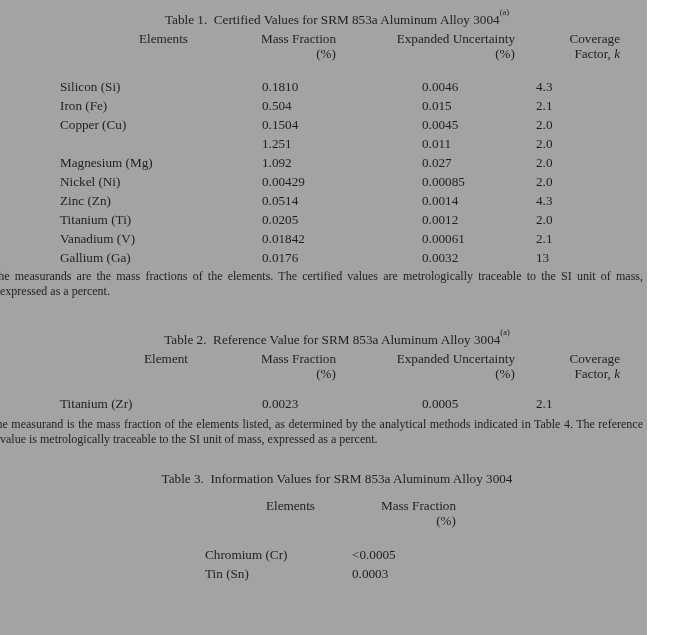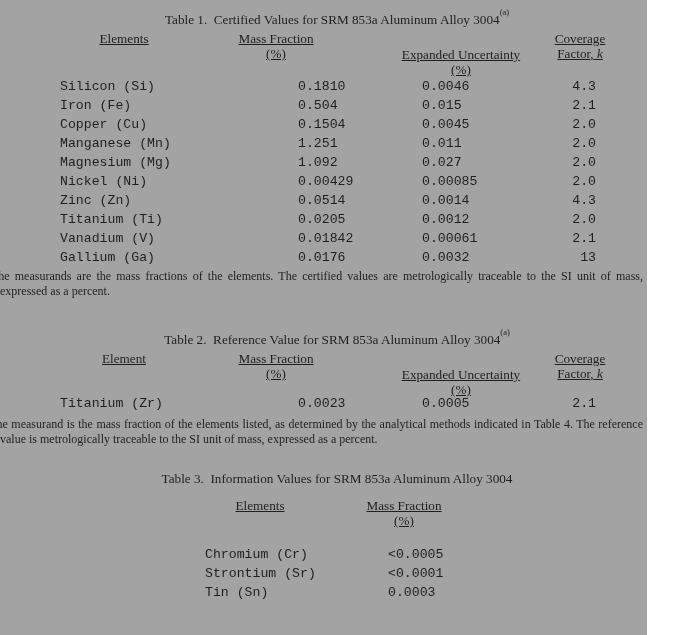--- a/index.html
+++ b/index.html
@@ -21,34 +21,34 @@
     line-height: 16px;
   }
   sup.marker {
     font-size: 8.5px;
     position: relative;
     top: -4px;
     white-space: nowrap;
   }
   
   .thead { left: 0; width: 674px; height: 32px; }
-  .thead .hcell { position: absolute; text-align: center; line-height: 15px; top: 0; text-decoration: underline; }
+  .thead .hcell { position: absolute; text-align: right; line-height: 15px; top: 0; }
   .h-el { left: 60px;  width: 128px; }
   .h-mf { left: 216px; width: 120px; }
-  .h-eu { left: 391px; width: 140px; margin-top: 16px; }
+  .h-eu { left: 375px; width: 140px; }
   .h-cf { left: 540px; width: 80px;  }
   .k-italic { font-style: italic; }
   
-  .rows { left: 0; width: 674px; font-family: Liberation Mono, monospace; }
+  .rows { left: 0; width: 674px; }
   .trow { position: relative; height: 19px; line-height: 19px; }
   .trow span { position: absolute; top: 0; white-space: nowrap; }
   .c-el { left: 60px; }
-  .c-mf { left: 262px; margin-left: 36px; }
+  .c-mf { left: 262px; }
   .c-eu { left: 422px; }
-  .c-cf { left: 536px; width: 60px; text-align: right; }
+  .c-cf { left: 536px; width: 60px; text-align: left; }
   
   .footnote {
     left: 0; right: 4px;
     text-indent: -23px;
     text-align: justify;
     font-size: 12px;
     line-height: 14.6px;
   }
   .footnote sup.marker { top: -3px; font-size: 8px; }
   
@@ -96,21 +96,20 @@
       <span class="c-eu">0.015</span>
       <span class="c-cf">2.1</span>
     </div>
       <div class="trow">
       <span class="c-el">Copper (Cu)</span>
       <span class="c-mf">0.1504</span>
       <span class="c-eu">0.0045</span>
       <span class="c-cf">2.0</span>
     </div>
       <div class="trow">
-      <span class="c-el">Manganese (Mn)</span>
       <span class="c-mf">1.251</span>
       <span class="c-eu">0.011</span>
       <span class="c-cf">2.0</span>
     </div>
       <div class="trow">
       <span class="c-el">Magnesium (Mg)</span>
       <span class="c-mf">1.092</span>
       <span class="c-eu">0.027</span>
       <span class="c-cf">2.0</span>
     </div>
@@ -192,22 +191,18 @@
     </div>
   </div>
 
   <div class="abs rows t3" style="top:545px">
 
   <div class="trow">
       <span class="c-el">Chromium (Cr)</span>
       <span class="c-mf">&lt;0.0005</span>
     </div>
       <div class="trow">
-      <span class="c-el">Strontium (Sr)</span>
-      <span class="c-mf">&lt;0.0001</span>
-    </div>
-      <div class="trow">
       <span class="c-el">Tin (Sn)</span>
       <span class="c-mf">0.0003</span>
     </div>
     </div>
 
 </div>
 
 </body></html>

